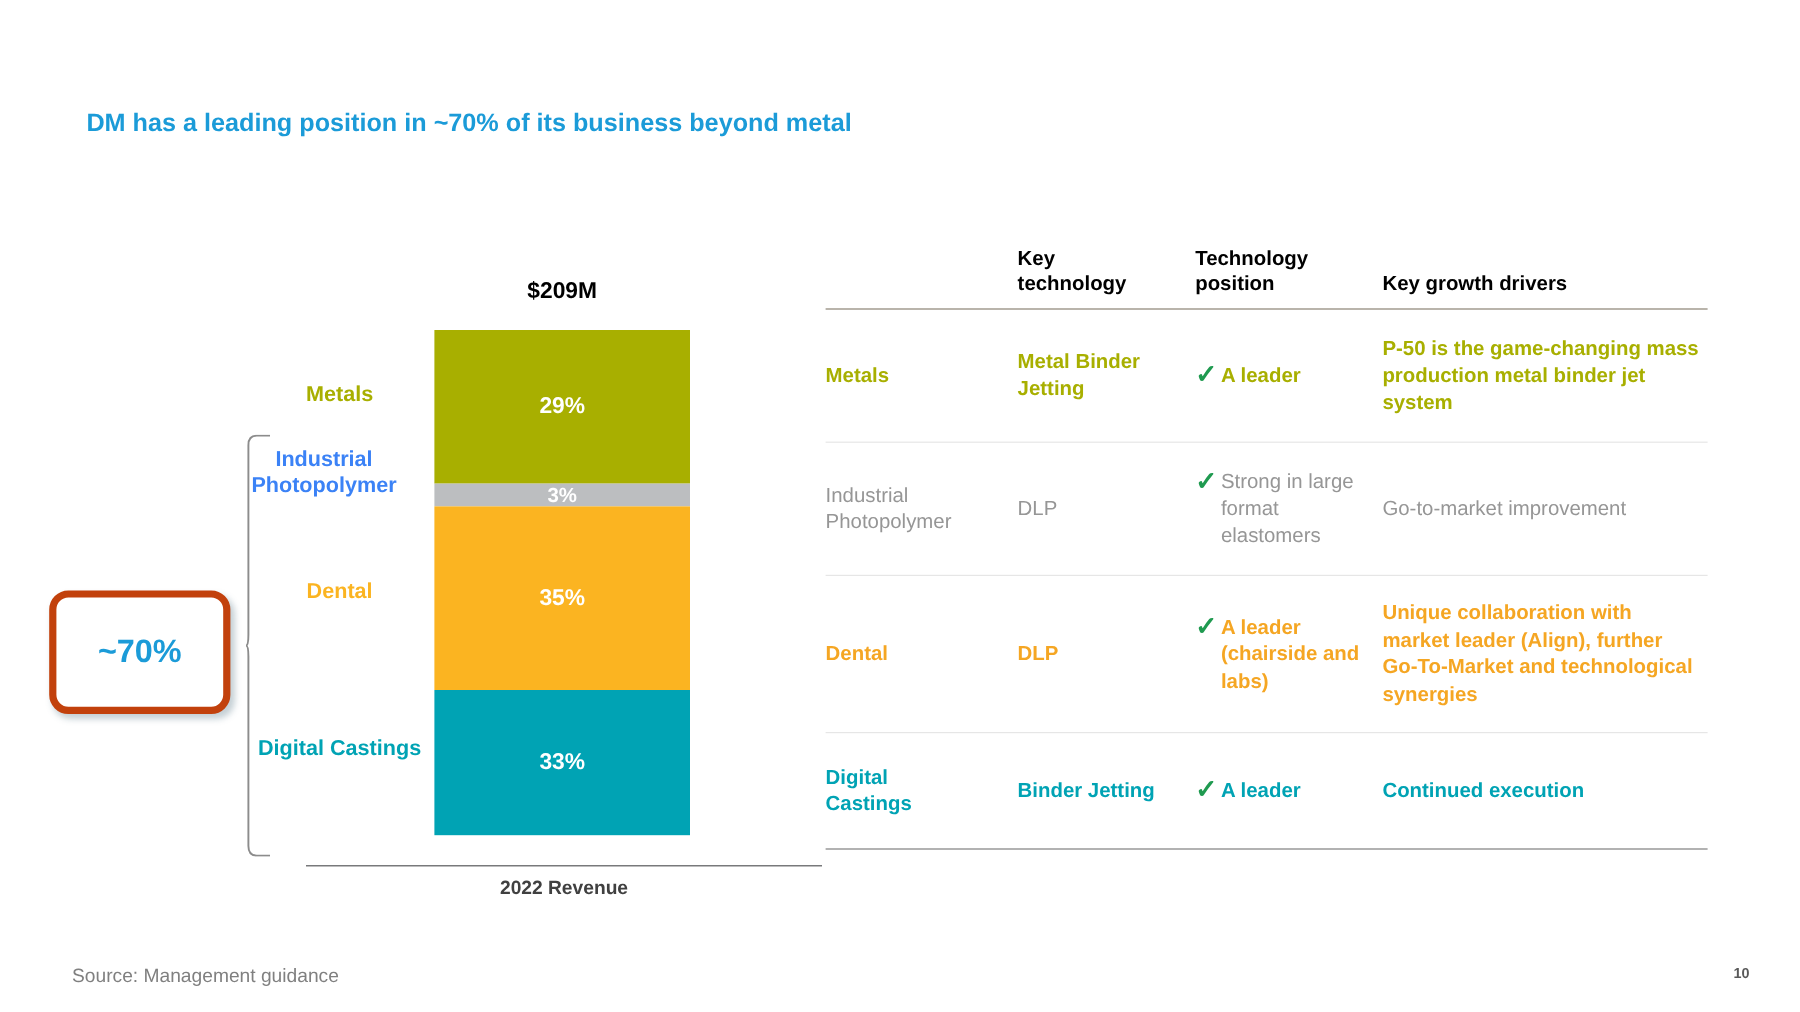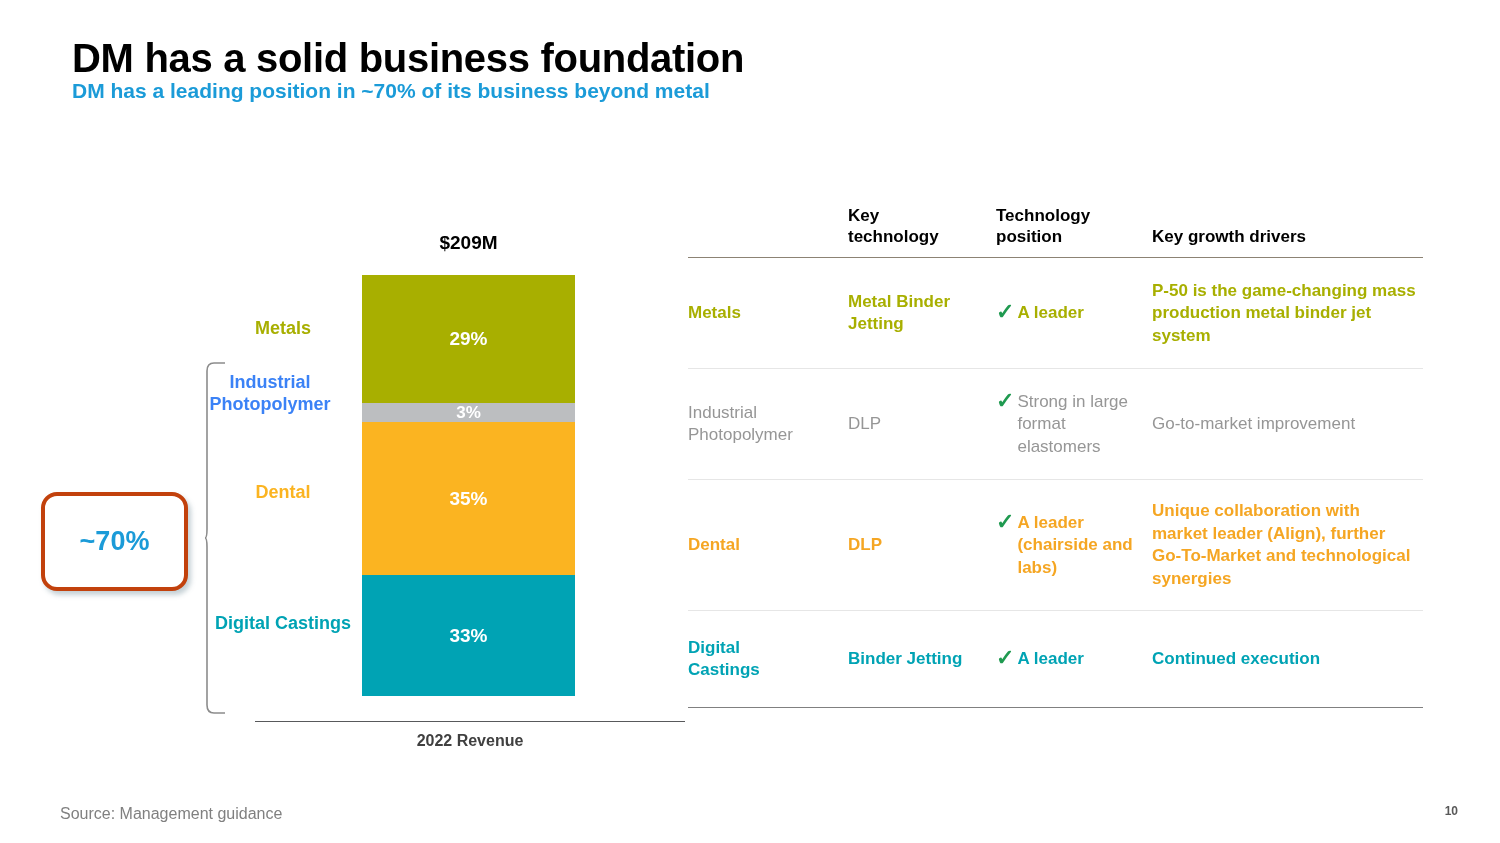--- a/index.html
+++ b/index.html
@@ -27,21 +27,21 @@
     top: 36px;
     font-size: 40px;
     font-weight: bold;
     color: #000000;
     letter-spacing: -0.3px;
     white-space: nowrap;
   }
   .subtitle {
     position: absolute;
     left: 72px;
-    top: 79px;
+    top: 91px;
     font-size: 21px;
     font-weight: bold;
     color: #1B9BD8;
     white-space: nowrap;
   }
 
   
   .chart-total {
     position: absolute;
     left: 362px;
@@ -117,21 +117,21 @@
     top: 362px;
     width: 22px;
     height: 352px;
   }
   .callout {
     position: absolute;
     left: 41px;
     top: 492px;
     width: 139px;
     height: 91px;
-    border: 4px solid #c2410c;
+    border: 6px solid #c2410c;
     border-radius: 16px;
     background: #ffffff;
     box-shadow: 3px 4px 5px rgba(90,120,135,0.35);
     display: flex;
     align-items: center;
     justify-content: center;
   }
   .callout-text {
     font-size: 27px;
     font-weight: bold;
@@ -217,21 +217,20 @@
     font-size: 12px;
     font-weight: bold;
     color: #595959;
   }
 </style>
 </head>
 <body>
 
 <div class="slide">
 
-  <div class="title">DM has a solid business foundation</div>
   <div class="subtitle">DM has a leading position in ~70% of its business beyond metal</div>
 
   <div>
 
     <div class="chart-total">$209M</div>
 
     <div class="bar">
       <div class="seg seg-metals">29%</div>
       <div class="seg seg-photopolymer">3%</div>
       <div class="seg seg-dental">35%</div>

